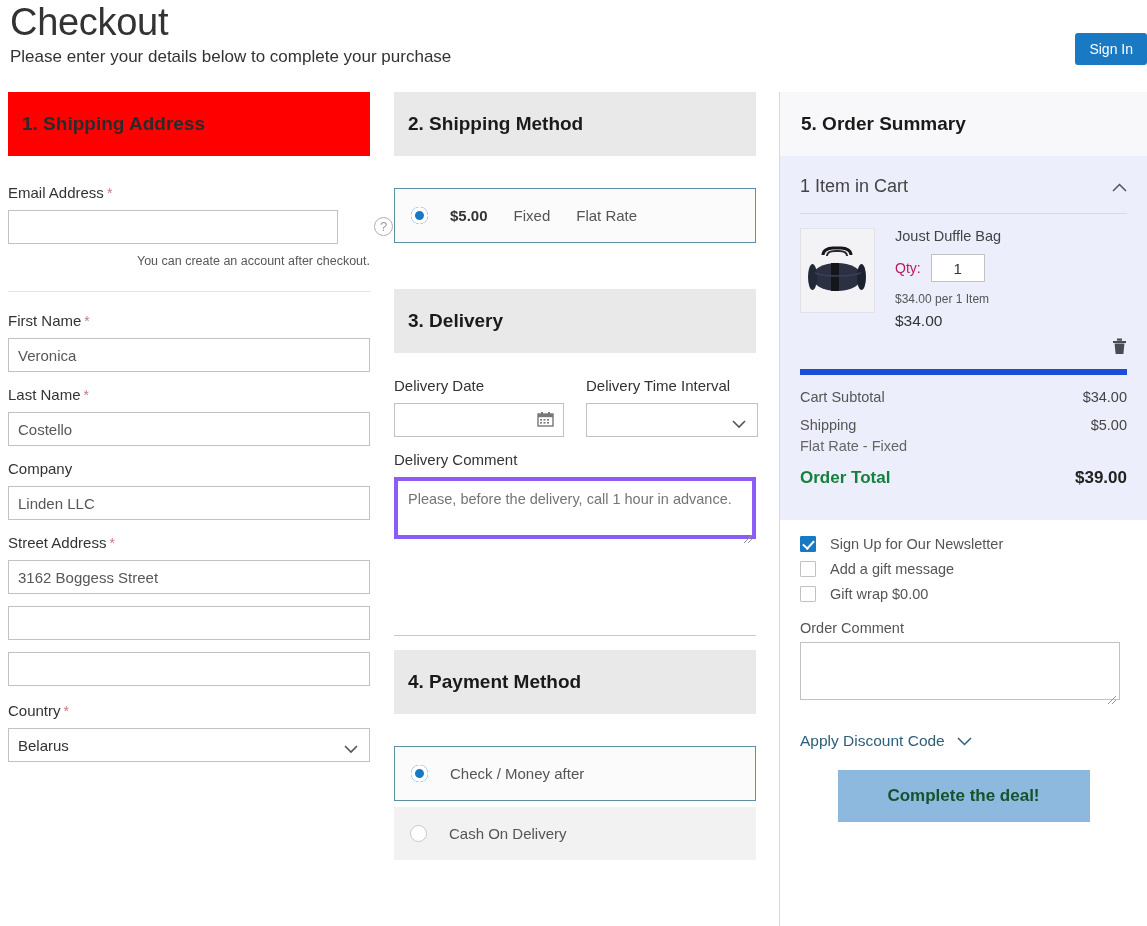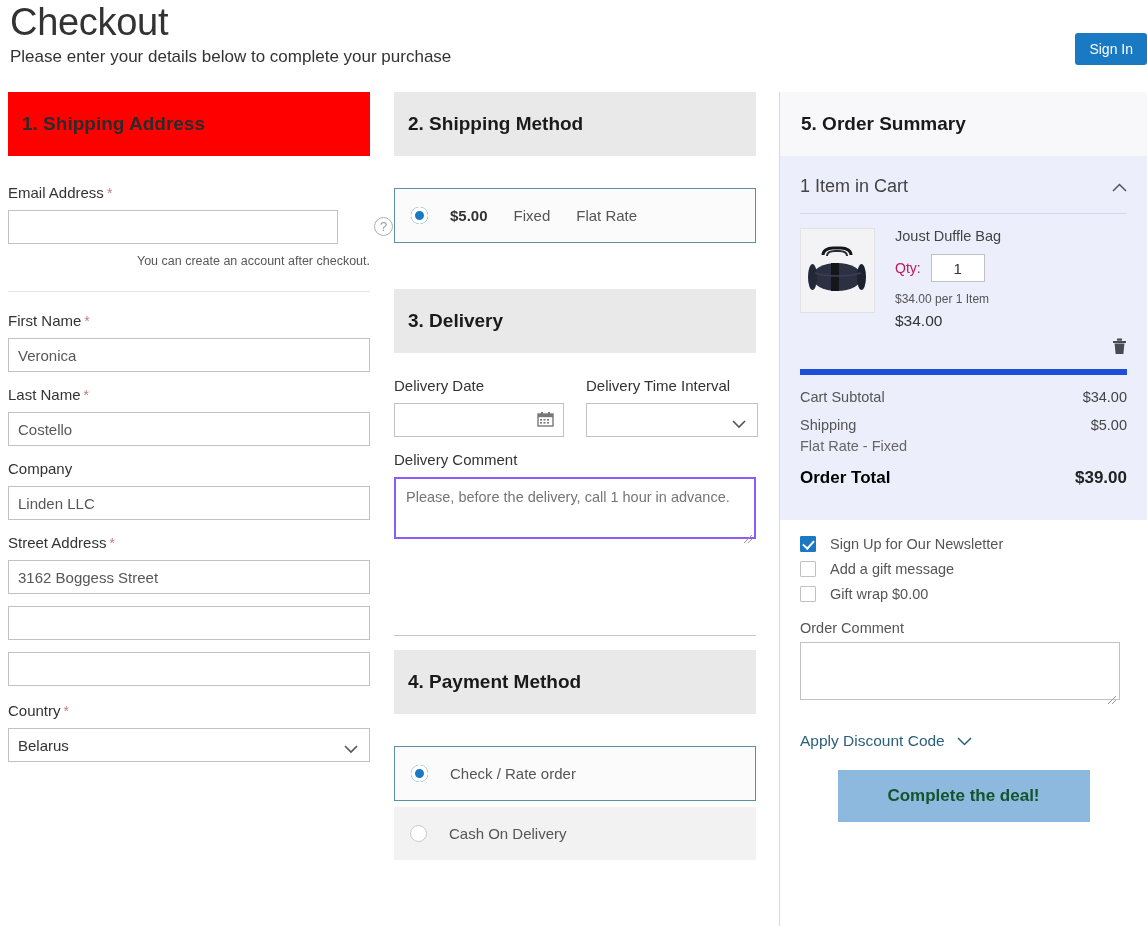--- a/index.html
+++ b/index.html
@@ -109,21 +109,21 @@
   .date-wrap { position: relative; width: 170px; }
   .date-wrap input { width: 170px; }
   .cal-icon {
     position: absolute; right: 10px; top: 8px; width: 17px; height: 16px;
     cursor: pointer;
   }
   .ti-wrap { position: relative; width: 172px; }
   .ti-wrap select { width: 172px; }
   .ta {
     width: 362px; height: 62px; resize: none;
-    border: 2px solid #8b5cf6; background: #fff;
+    border: 4px solid #8b5cf6; background: #fff;
     font-size: 14.5px; font-family: "Liberation Sans", sans-serif;
     color: #6b6b6b; padding: 9px 10px; outline: none; line-height: 18px;
   }
   .ta-wrap { position: relative; width: 362px; }
   .grip {
     position: absolute; right: 3px; bottom: 3px; width: 10px; height: 10px;
     pointer-events: none;
   }
 
   
@@ -155,21 +155,21 @@
   .item-total { font-size: 15.5px; color: #333; }
   .trash-row { display: flex; justify-content: flex-end; padding: 8px 0 10px 0; }
   .trash { cursor: pointer; }
 
   .totals { border-top: 6px solid #1d4ed8; padding-top: 14px; }
   .t-row { display: flex; justify-content: space-between; margin-bottom: 12px; }
   .t-label { font-size: 14.5px; color: #555; }
   .t-val { font-size: 14.5px; color: #444; }
   .t-sub { font-size: 14.5px; color: #666; margin-top: -7px; margin-bottom: 14px; }
   .t-row.grand { margin-top: 8px; }
-  .t-row.grand .t-label { font-size: 17px; font-weight: bold; color: #000000; }
+  .t-row.grand .t-label { font-size: 17px; font-weight: bold; color: #15803d; }
   .t-row.grand .t-val { font-size: 17px; font-weight: bold; color: #222; }
 
   
   .extras { padding: 16px 20px 0 20px; }
   .chk-line { display: flex; align-items: center; gap: 14px; margin-bottom: 9px; cursor: pointer; }
   .chk {
     width: 16px; height: 16px; border: 1px solid #c2c2c2;
     background: #fff; flex: 0 0 auto; border-radius: 1px;
   }
   .chk.on {
@@ -347,21 +347,21 @@
 
       <div style="height:92px;"></div>
       <hr class="mid-rule">
       <div style="height:14px;"></div>
 
       <div class="step-head grey">4. Payment Method</div>
 
       <div style="padding:32px 0 0 0;">
         <div class="optbox">
           <span class="radio on"></span>
-          <span class="opt-label">Check / Rate order</span>
+          <span class="opt-label">Check / Money after</span>
         </div>
         <div class="optbox plain" style="margin-top:6px;">
           <span class="radio"></span>
           <span class="opt-label">Cash On Delivery</span>
         </div>
       </div>
 
     </div>
 
     <div class="col-right">

